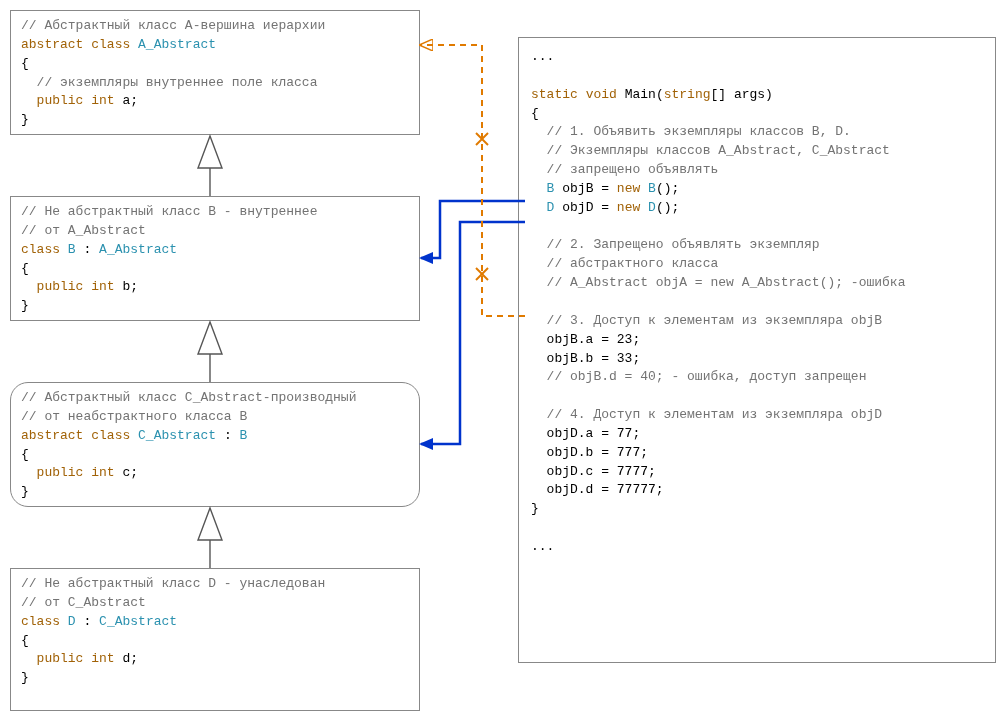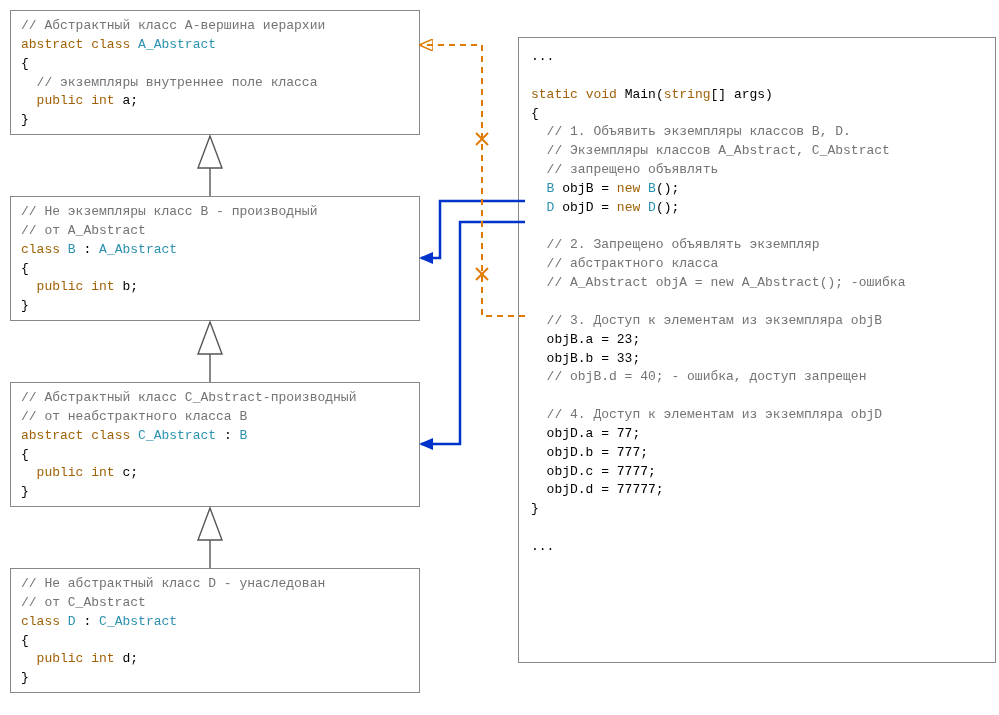--- a/index.html
+++ b/index.html
@@ -52,38 +52,38 @@
 <div class="box" style="left:10px; top:10px; width:410px; height:125px;">
 <pre><span class="c">// Абстрактный класс A-вершина иерархии</span>
 <span class="kw">abstract</span> <span class="kw">class</span> <span class="ty">A_Abstract</span>
 <span class="tx">{</span>
 <span class="c">  // экземпляры внутреннее поле класса</span>
   <span class="kw">public</span> <span class="kw">int</span> <span class="nm">a;</span>
 <span class="tx">}</span></pre>
 </div>
 
 <div class="box" style="left:10px; top:196px; width:410px; height:125px;">
-<pre><span class="c">// Не экземпляры класс B - производный</span>
+<pre><span class="c">// Не абстрактный класс B - внутреннее</span>
 <span class="c">// от A_Abstract</span>
 <span class="kw">class</span> <span class="ty">B</span> <span class="tx">:</span> <span class="ty">A_Abstract</span>
 <span class="tx">{</span>
   <span class="kw">public</span> <span class="kw">int</span> <span class="nm">b;</span>
 <span class="tx">}</span></pre>
 </div>
 
-<div class="box" style="left:10px; top:382px; width:410px; height:125px;">
+<div class="box" style="left:10px; top:382px; width:410px; height:125px;border-radius:18px;">
 <pre><span class="c">// Абстрактный класс C_Abstract-производный</span>
 <span class="c">// от неабстрактного класса B</span>
 <span class="kw">abstract</span> <span class="kw">class</span> <span class="ty">C_Abstract</span> <span class="tx">:</span> <span class="ty">B</span>
 <span class="tx">{</span>
   <span class="kw">public</span> <span class="kw">int</span> <span class="nm">c;</span>
 <span class="tx">}</span></pre>
 </div>
 
-<div class="box" style="left:10px; top:568px; width:410px; height:125px;">
+<div class="box" style="left:10px; top:568px; width:410px; height:143px;">
 <pre><span class="c">// Не абстрактный класс D - унаследован</span>
 <span class="c">// от C_Abstract</span>
 <span class="kw">class</span> <span class="ty">D</span> <span class="tx">:</span> <span class="ty">C_Abstract</span>
 <span class="tx">{</span>
   <span class="kw">public</span> <span class="kw">int</span> <span class="nm">d;</span>
 <span class="tx">}</span></pre>
 </div>
 
 <div class="mainbox" style="left:518px; top:10px; width:478px; height:626px;margin-top:27px;">
 <pre><span class="tx">...</span>

